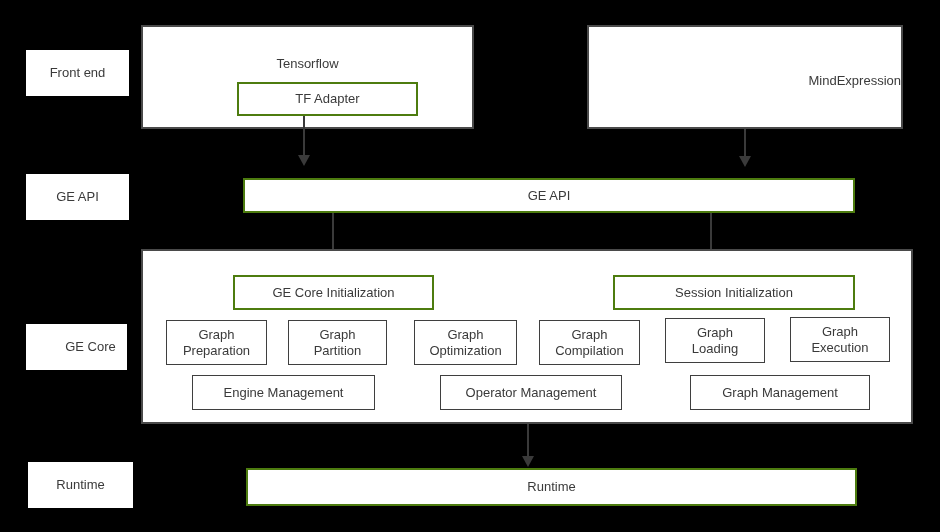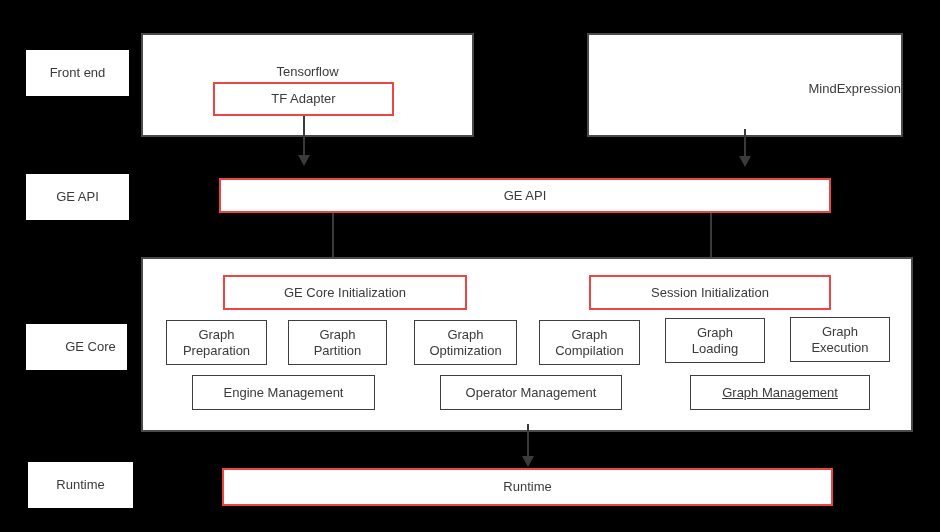--- a/index.html
+++ b/index.html
@@ -27,31 +27,31 @@
     line-height: 1.18;
     white-space: pre-line;
   }
   
   .stage-label {
     border: none;
     font-size: 13px;
   }
   
   .outlined {
-    border: 2px solid #ef4444;
+    border: 2px solid #4d7c0f;
+    margin-left: 24px;
   }
   .outlined-thin {
     border: 1.5px solid #3f3f3f;
   }
   .container-box {
     position: absolute;
     box-sizing: border-box;
     background: #ffffff;
     border: 2px solid #4a4a4a;
-    margin-top: 8px;
   }
   .container-title {
     position: absolute;
     left: 0;
     right: 0;
     text-align: center;
     color: #3a3a3a;
     font-size: 13px;
   }
   .connector {
@@ -109,21 +109,21 @@
   </div>
 
   <div class="connector" style="left:332px; top:213px; height:45px;"></div>
   <div class="arrowhead" style="left:327px; top:257px;"></div>
 
   <div class="connector" style="left:710px; top:213px; height:45px;"></div>
   <div class="arrowhead" style="left:705px; top:257px;"></div>
 
   <div class="container-box" style="left:141px; top:249px; width:772px; height:175px;"></div>
 
-  <div class="box outlined f13" style="left:223px; top:275px; width:244px; height:35px;">
+  <div class="box outlined f13" style="left:209px; top:275px; width:201px; height:35px;">
     <span>GE Core Initialization</span>
   </div>
   <div class="box outlined f13" style="left:589px; top:275px; width:242px; height:35px;justify-content:center;">
     <span>Session Initialization</span>
   </div>
 
   <div class="box outlined-thin f13" style="left:166px; top:320px; width:101px; height:45px;">
     <span>Graph
 Preparation</span>
   </div>
@@ -147,21 +147,21 @@
     <span>Graph
 Execution</span>
   </div>
 
   <div class="box outlined-thin f13" style="left:192px; top:375px; width:183px; height:35px;">
     <span>Engine Management</span>
   </div>
   <div class="box outlined-thin f13" style="left:440px; top:375px; width:182px; height:35px;">
     <span>Operator Management</span>
   </div>
-  <div class="box outlined-thin f13" style="left:690px; top:375px; width:180px; height:35px;text-decoration:underline;">
+  <div class="box outlined-thin f13" style="left:690px; top:375px; width:180px; height:35px;">
     <span>Graph Management</span>
   </div>
 
   <div class="connector" style="left:527px; top:424px; height:33px;"></div>
   <div class="arrowhead" style="left:522px; top:456px;"></div>
 
   <div class="box outlined f13" style="left:222px; top:468px; width:611px; height:38px;">
     <span>Runtime</span>
   </div>
 

